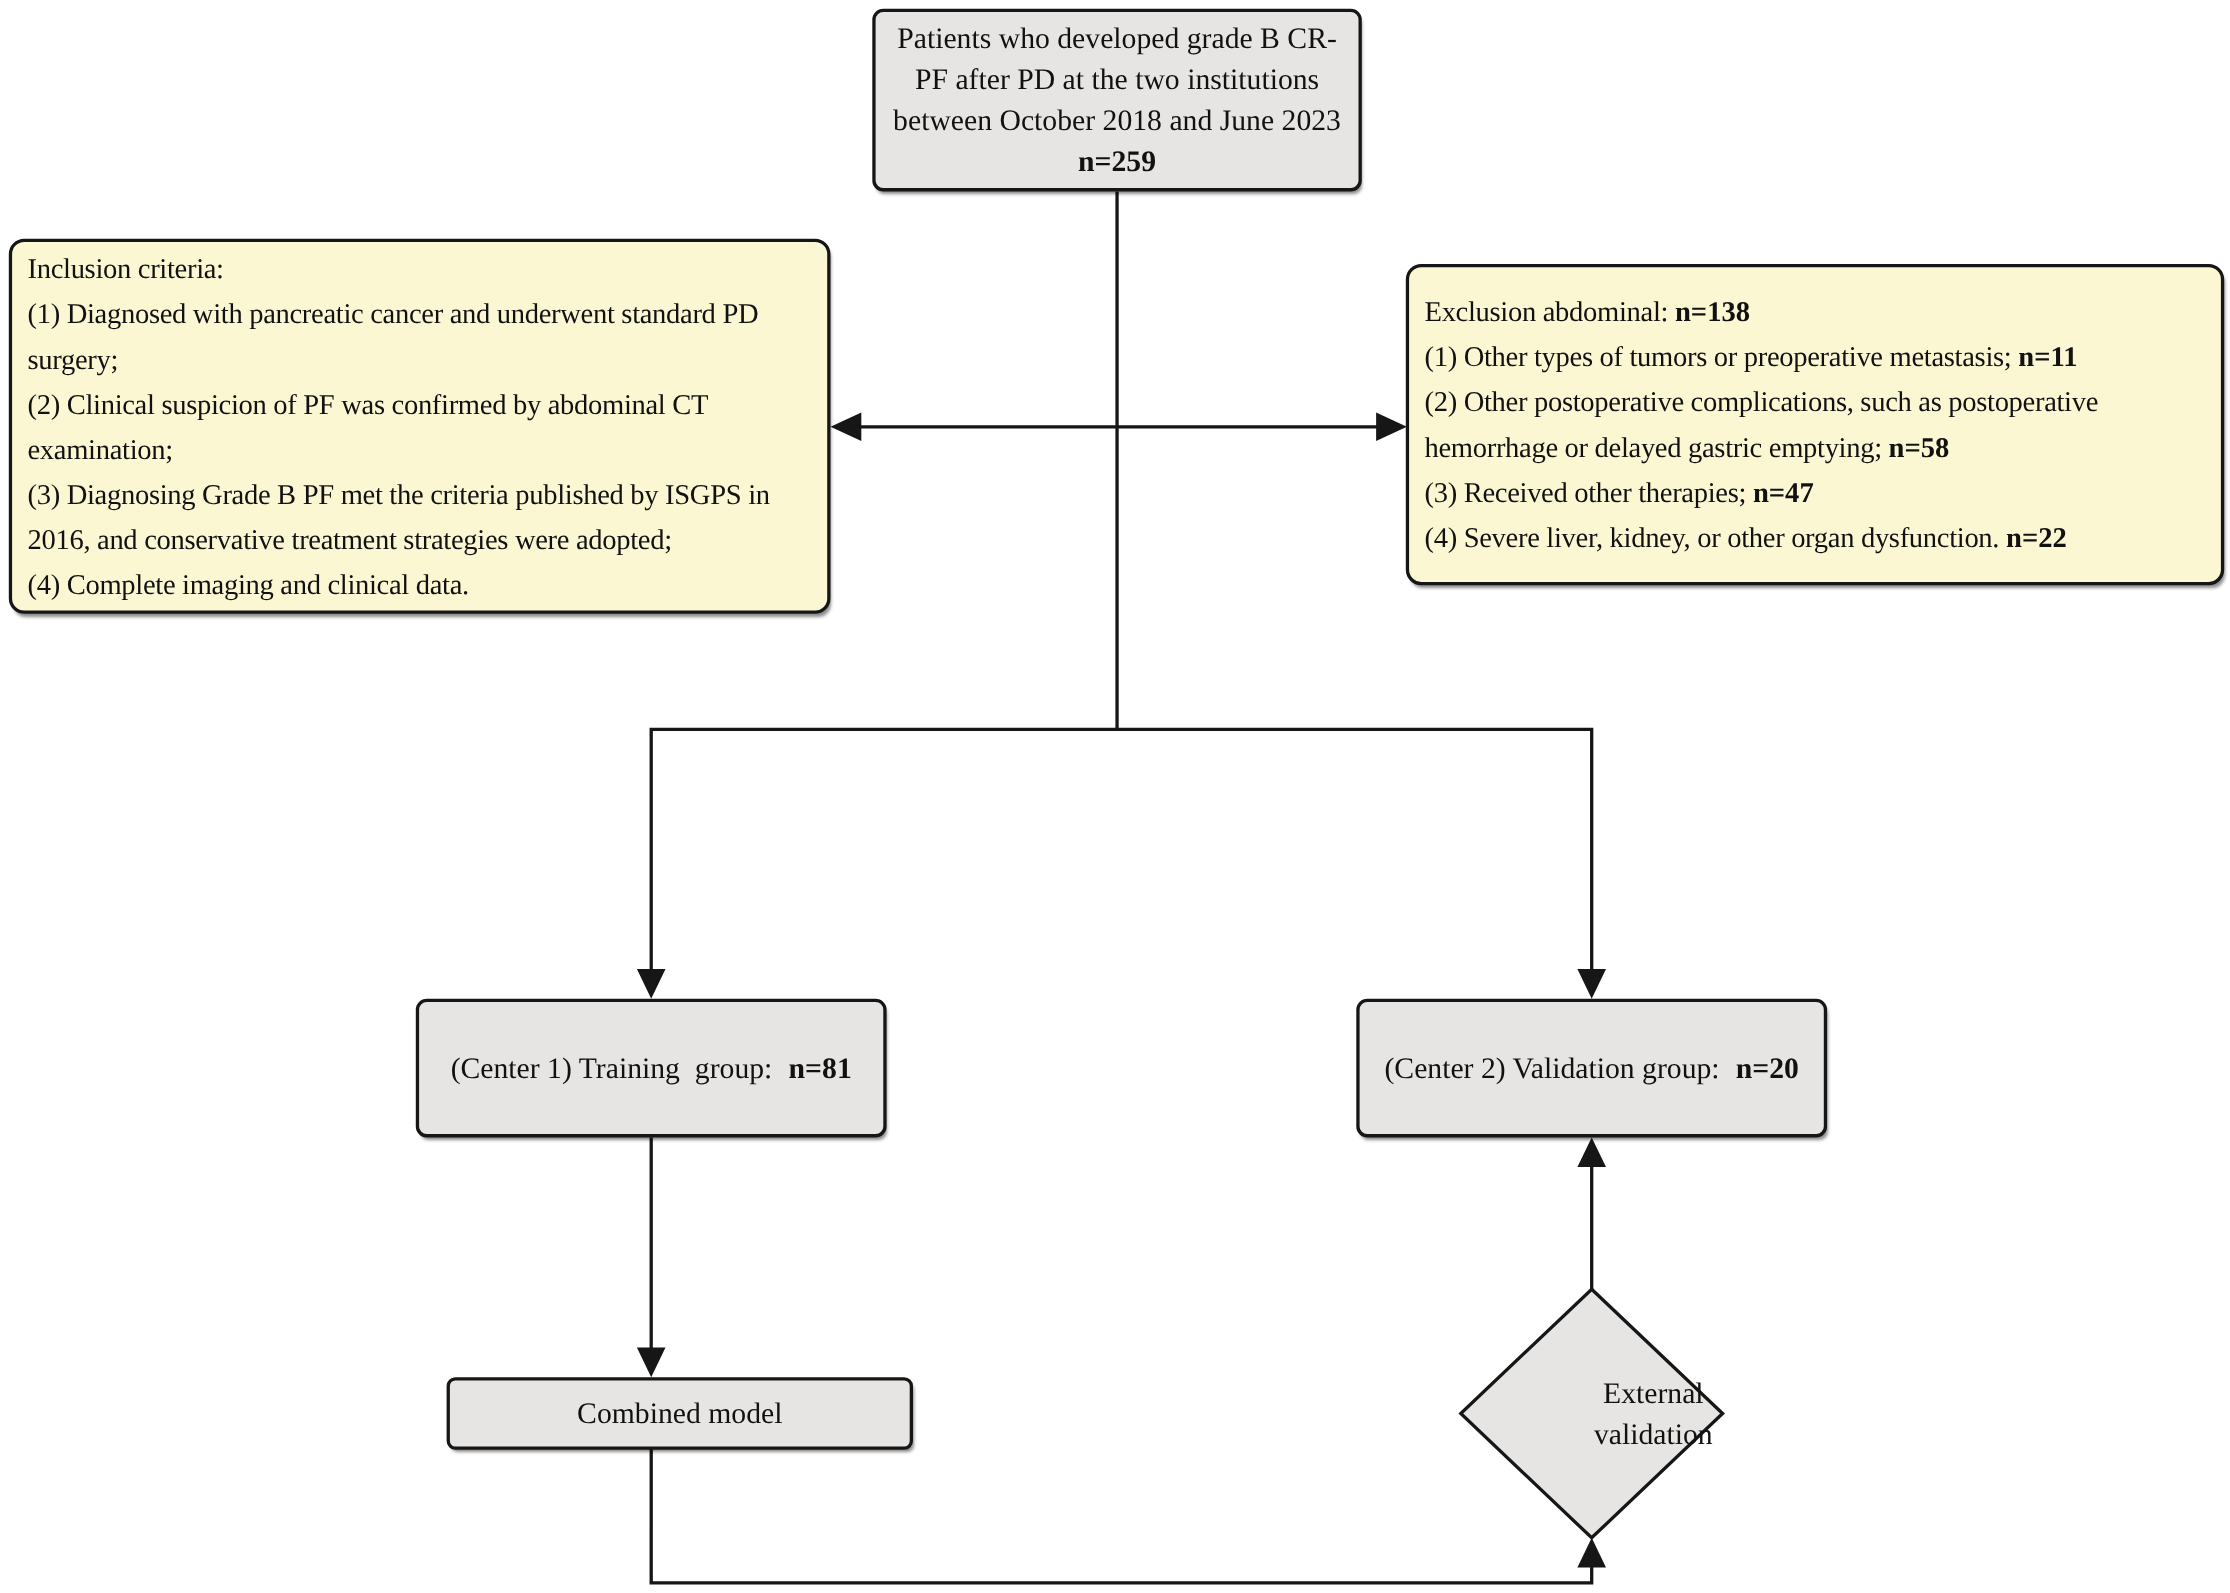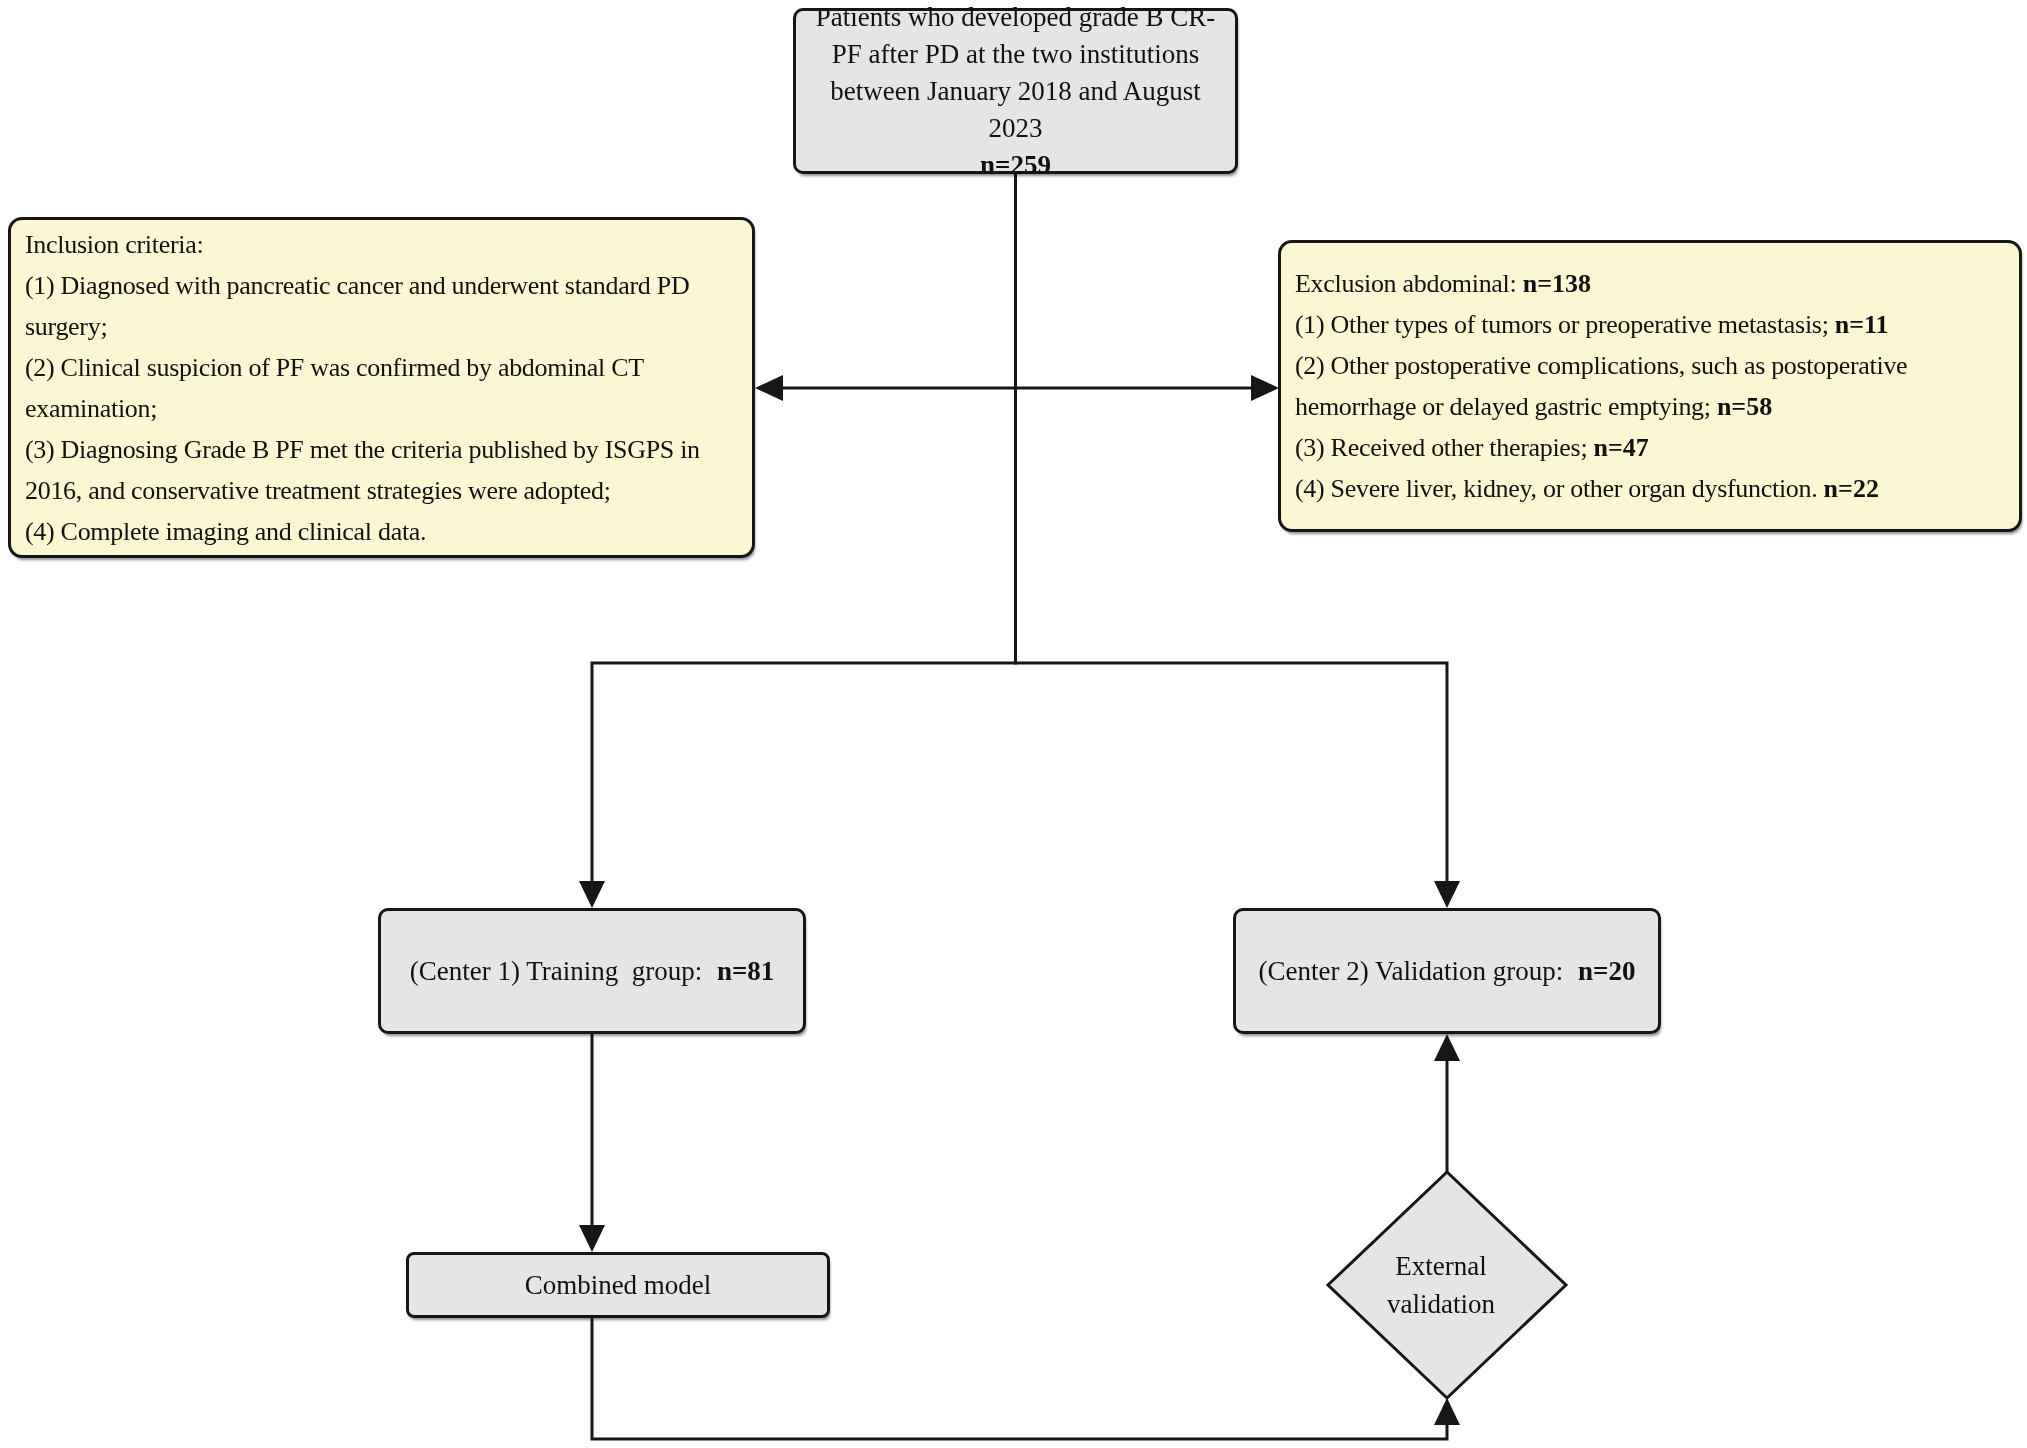--- a/index.html
+++ b/index.html
@@ -43,21 +43,21 @@
     padding:6px 14px;
     font-size:26px;line-height:41px;letter-spacing:-0.3px;
   }
   .note b{letter-spacing:0;}
   .top-box{flex-direction:column;font-size:27px;line-height:37px;padding:4px 10px;}
   .mid-box{font-size:27px;}
   .mid-box .lbl{white-space:pre;}
   .mid-box b{margin-left:8px;}
   .combined-box{font-size:27px;}
   .diamond-label{
-    position:absolute;left:1321px;top:1237px;width:240px;height:96px;
+    position:absolute;left:1383px;top:1237px;width:240px;height:96px;
     display:flex;flex-direction:column;align-items:center;justify-content:center;
     font-size:27px;line-height:38px;text-align:center;
   }
   .crit-line{width:100%;}
 </style>
 </head>
 <body>
 
 <div class="canvas">
 
@@ -79,21 +79,21 @@
     <path class="ln" d="M 1447 1172 V 1060"></path>
     <polygon class="ah" points="1447,1034 1434,1061 1460,1061"></polygon>
 
     <path class="ln" d="M 592 1317 V 1439 H 1447 V 1423"></path>
     <polygon class="ah" points="1447,1398 1434,1425 1460,1425"></polygon>
 
     <polygon class="diamond-shape" points="1447,1172 1566,1285 1447,1398 1328,1285"></polygon>
   </svg>
 
   <div class="node gray top-box" style="left:793px;top:8px;width:445px;height:166px;">
-    <div style="display:contents;"><div class="crit-line">Patients who developed grade B CR-</div><div class="crit-line">PF after PD at the two institutions</div><div class="crit-line">between January 2018 and August 2023</div></div>
+    <div style="display:contents;"><div class="crit-line">Patients who developed grade B CR-</div><div class="crit-line">PF after PD at the two institutions</div><div class="crit-line">between October 2018 and June 2023</div></div>
     <div><b>n=259</b></div>
   </div>
 
   <div class="node note" style="left:8px;top:217px;width:747px;height:341px;">
     <div class="crit-line">Inclusion criteria:</div>
     <div style="display:contents;"><div class="crit-line">(1) Diagnosed with pancreatic cancer and underwent standard PD surgery;</div><div class="crit-line">(2) Clinical suspicion of PF was confirmed by abdominal CT examination;</div><div class="crit-line">(3) Diagnosing Grade B PF met the criteria published by ISGPS in 2016, and conservative treatment strategies were adopted;</div><div class="crit-line">(4) Complete imaging and clinical data.</div></div>
   </div>
 
   <div class="node note" style="left:1278px;top:240px;width:744px;height:292px;">
     <div class="crit-line">

